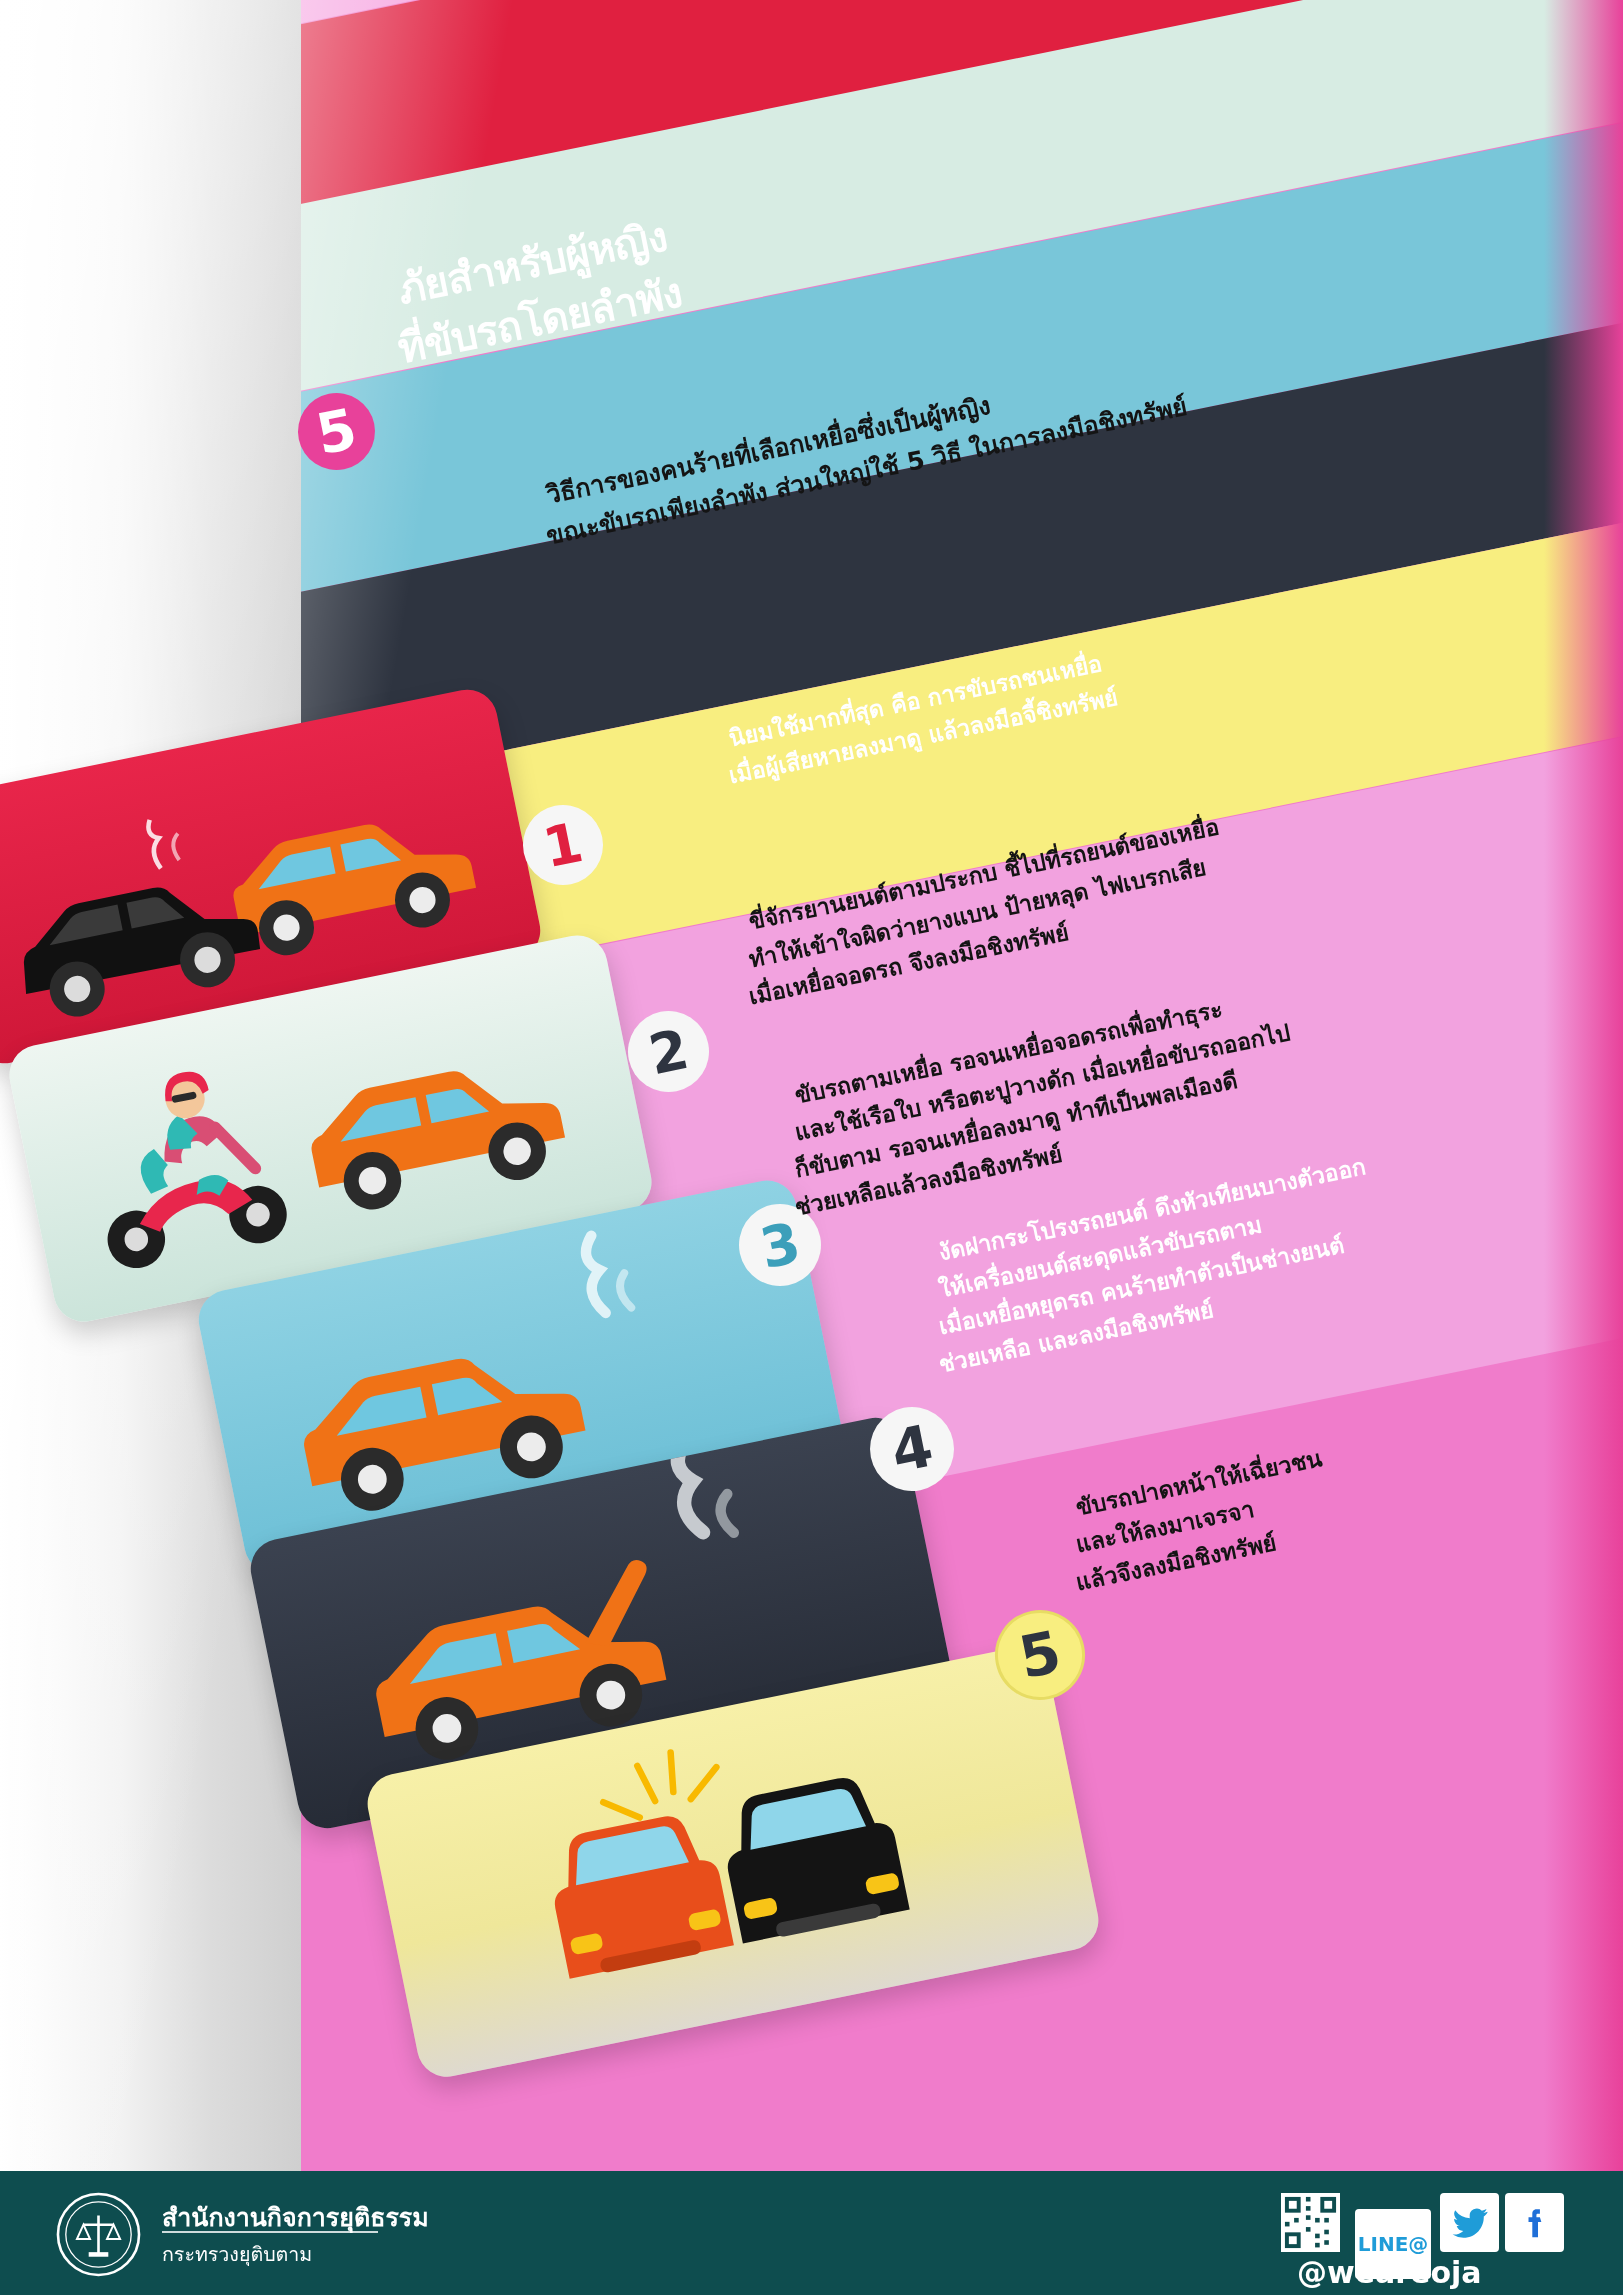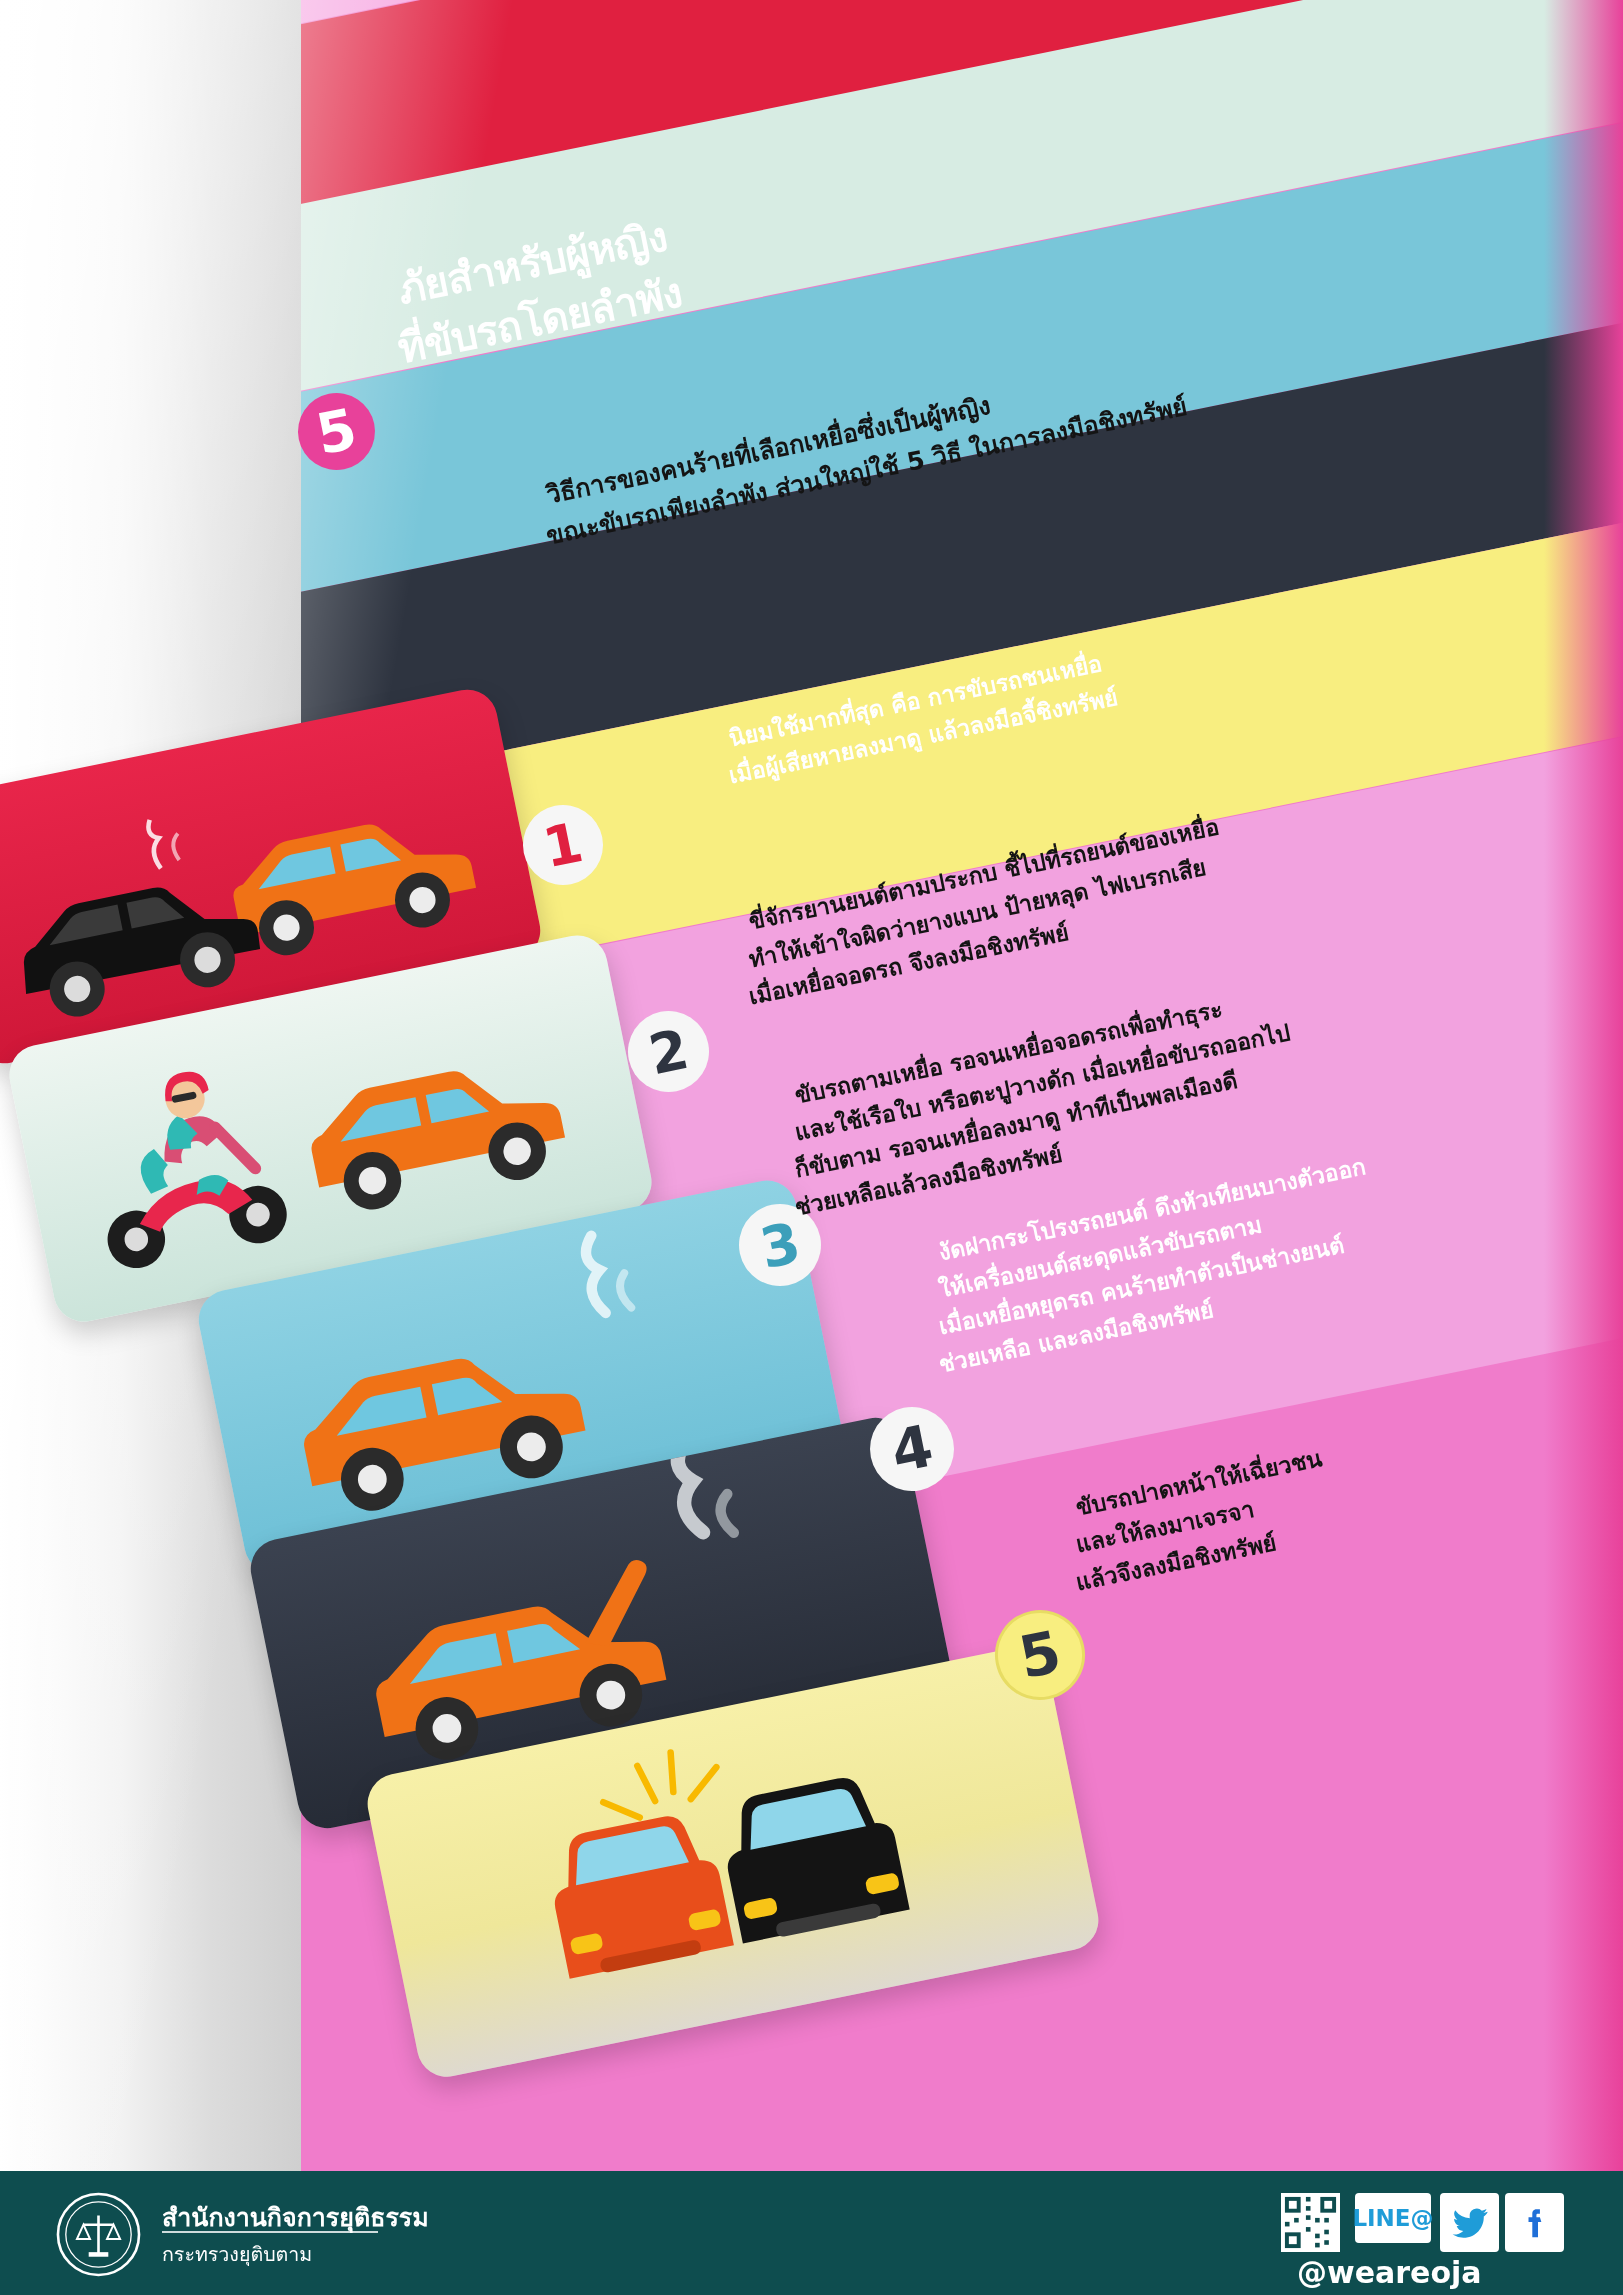--- a/index.html
+++ b/index.html
@@ -264,21 +264,21 @@
           <rect x="52" y="62" width="7" height="7"></rect>
             <rect x="66" y="56" width="7" height="7"></rect>
           <rect x="66" y="72" width="7" height="7"></rect>
             <rect x="52" y="76" width="7" height="7"></rect>
           <rect x="20" y="38" width="7" height="7"></rect>
             <rect x="6" y="44" width="7" height="7"></rect>
         </g>
       </svg>
     </div>
 
-    <div class="social" style="left:1355px;top:22px;width:76px;height:50px;background:#ffffff;font-size:23px;">LINE@</div>
+    <div class="social" style="left:1355px;top:38px;width:76px;height:70px;background:#ffffff;font-size:20px;">LINE@</div>
 
     <div class="social" style="left:1440px;top:22px;width:59px;height:59px;background:#ffffff;">
       <svg width="38" height="38" viewBox="0 0 24 24" fill="#1f9cd8">
         <path d="M23 4.9c-.8.4-1.7.6-2.6.8 1-.6 1.7-1.5 2-2.5-.9.5-1.9.9-2.9 1.1A4.5 4.5 0 0 0 11.8 8c0 .4 0 .7.1 1A12.8 12.8 0 0 1 2.6 3.9a4.5 4.5 0 0 0 1.4 6 4.4 4.4 0 0 1-2-.6v.1c0 2.2 1.5 4 3.6 4.4a4.5 4.5 0 0 1-2 .1 4.5 4.5 0 0 0 4.2 3.1A9 9 0 0 1 1 19.3a12.7 12.7 0 0 0 6.9 2c8.3 0 12.8-6.9 12.8-12.8v-.6c.9-.6 1.7-1.5 2.3-2.4z"></path>
       </svg>
     </div>
 
     <div class="social" style="left:1505px;top:22px;width:59px;height:59px;background:#ffffff;">
       <svg width="38" height="38" viewBox="0 0 24 24" fill="#1f6fd8">
         <path d="M15.1 8.4h-2.2V7c0-.7.4-.9.8-.9h1.4V3.3h-2c-2.3 0-2.8 1.7-2.8 2.8v2.3H7.9v2.9h2.4V21h3.6v-9.7h2.1z"></path>

